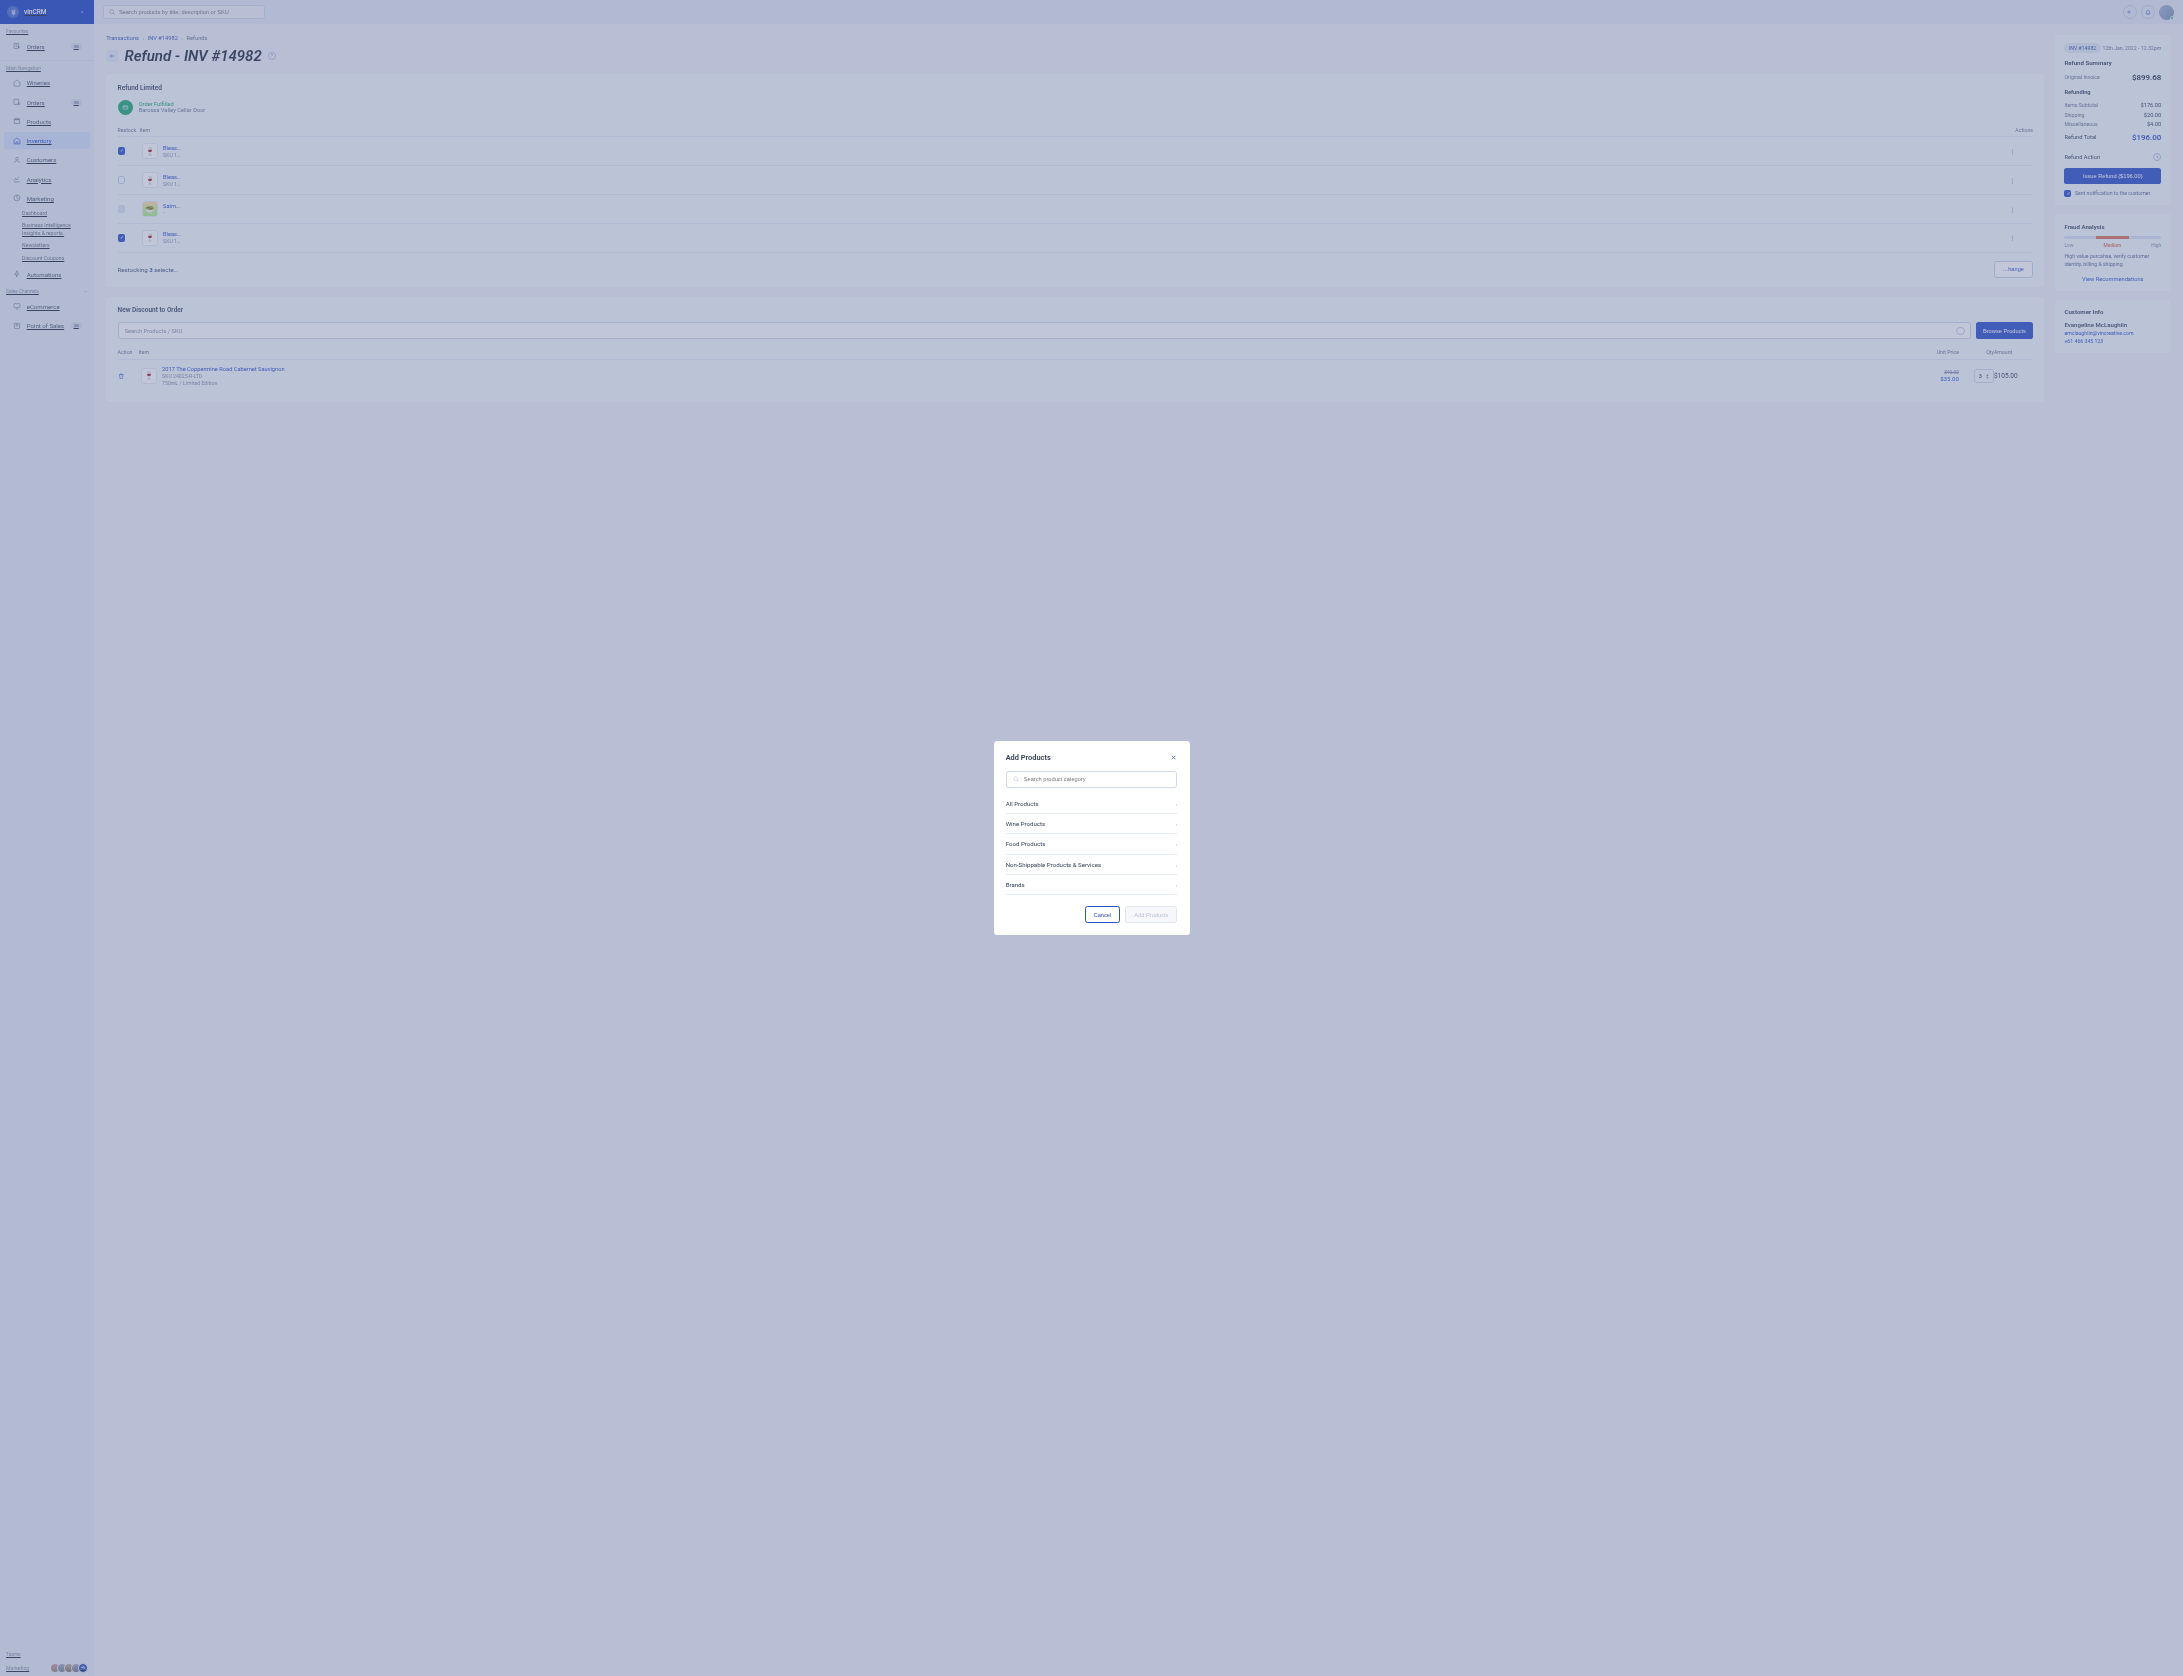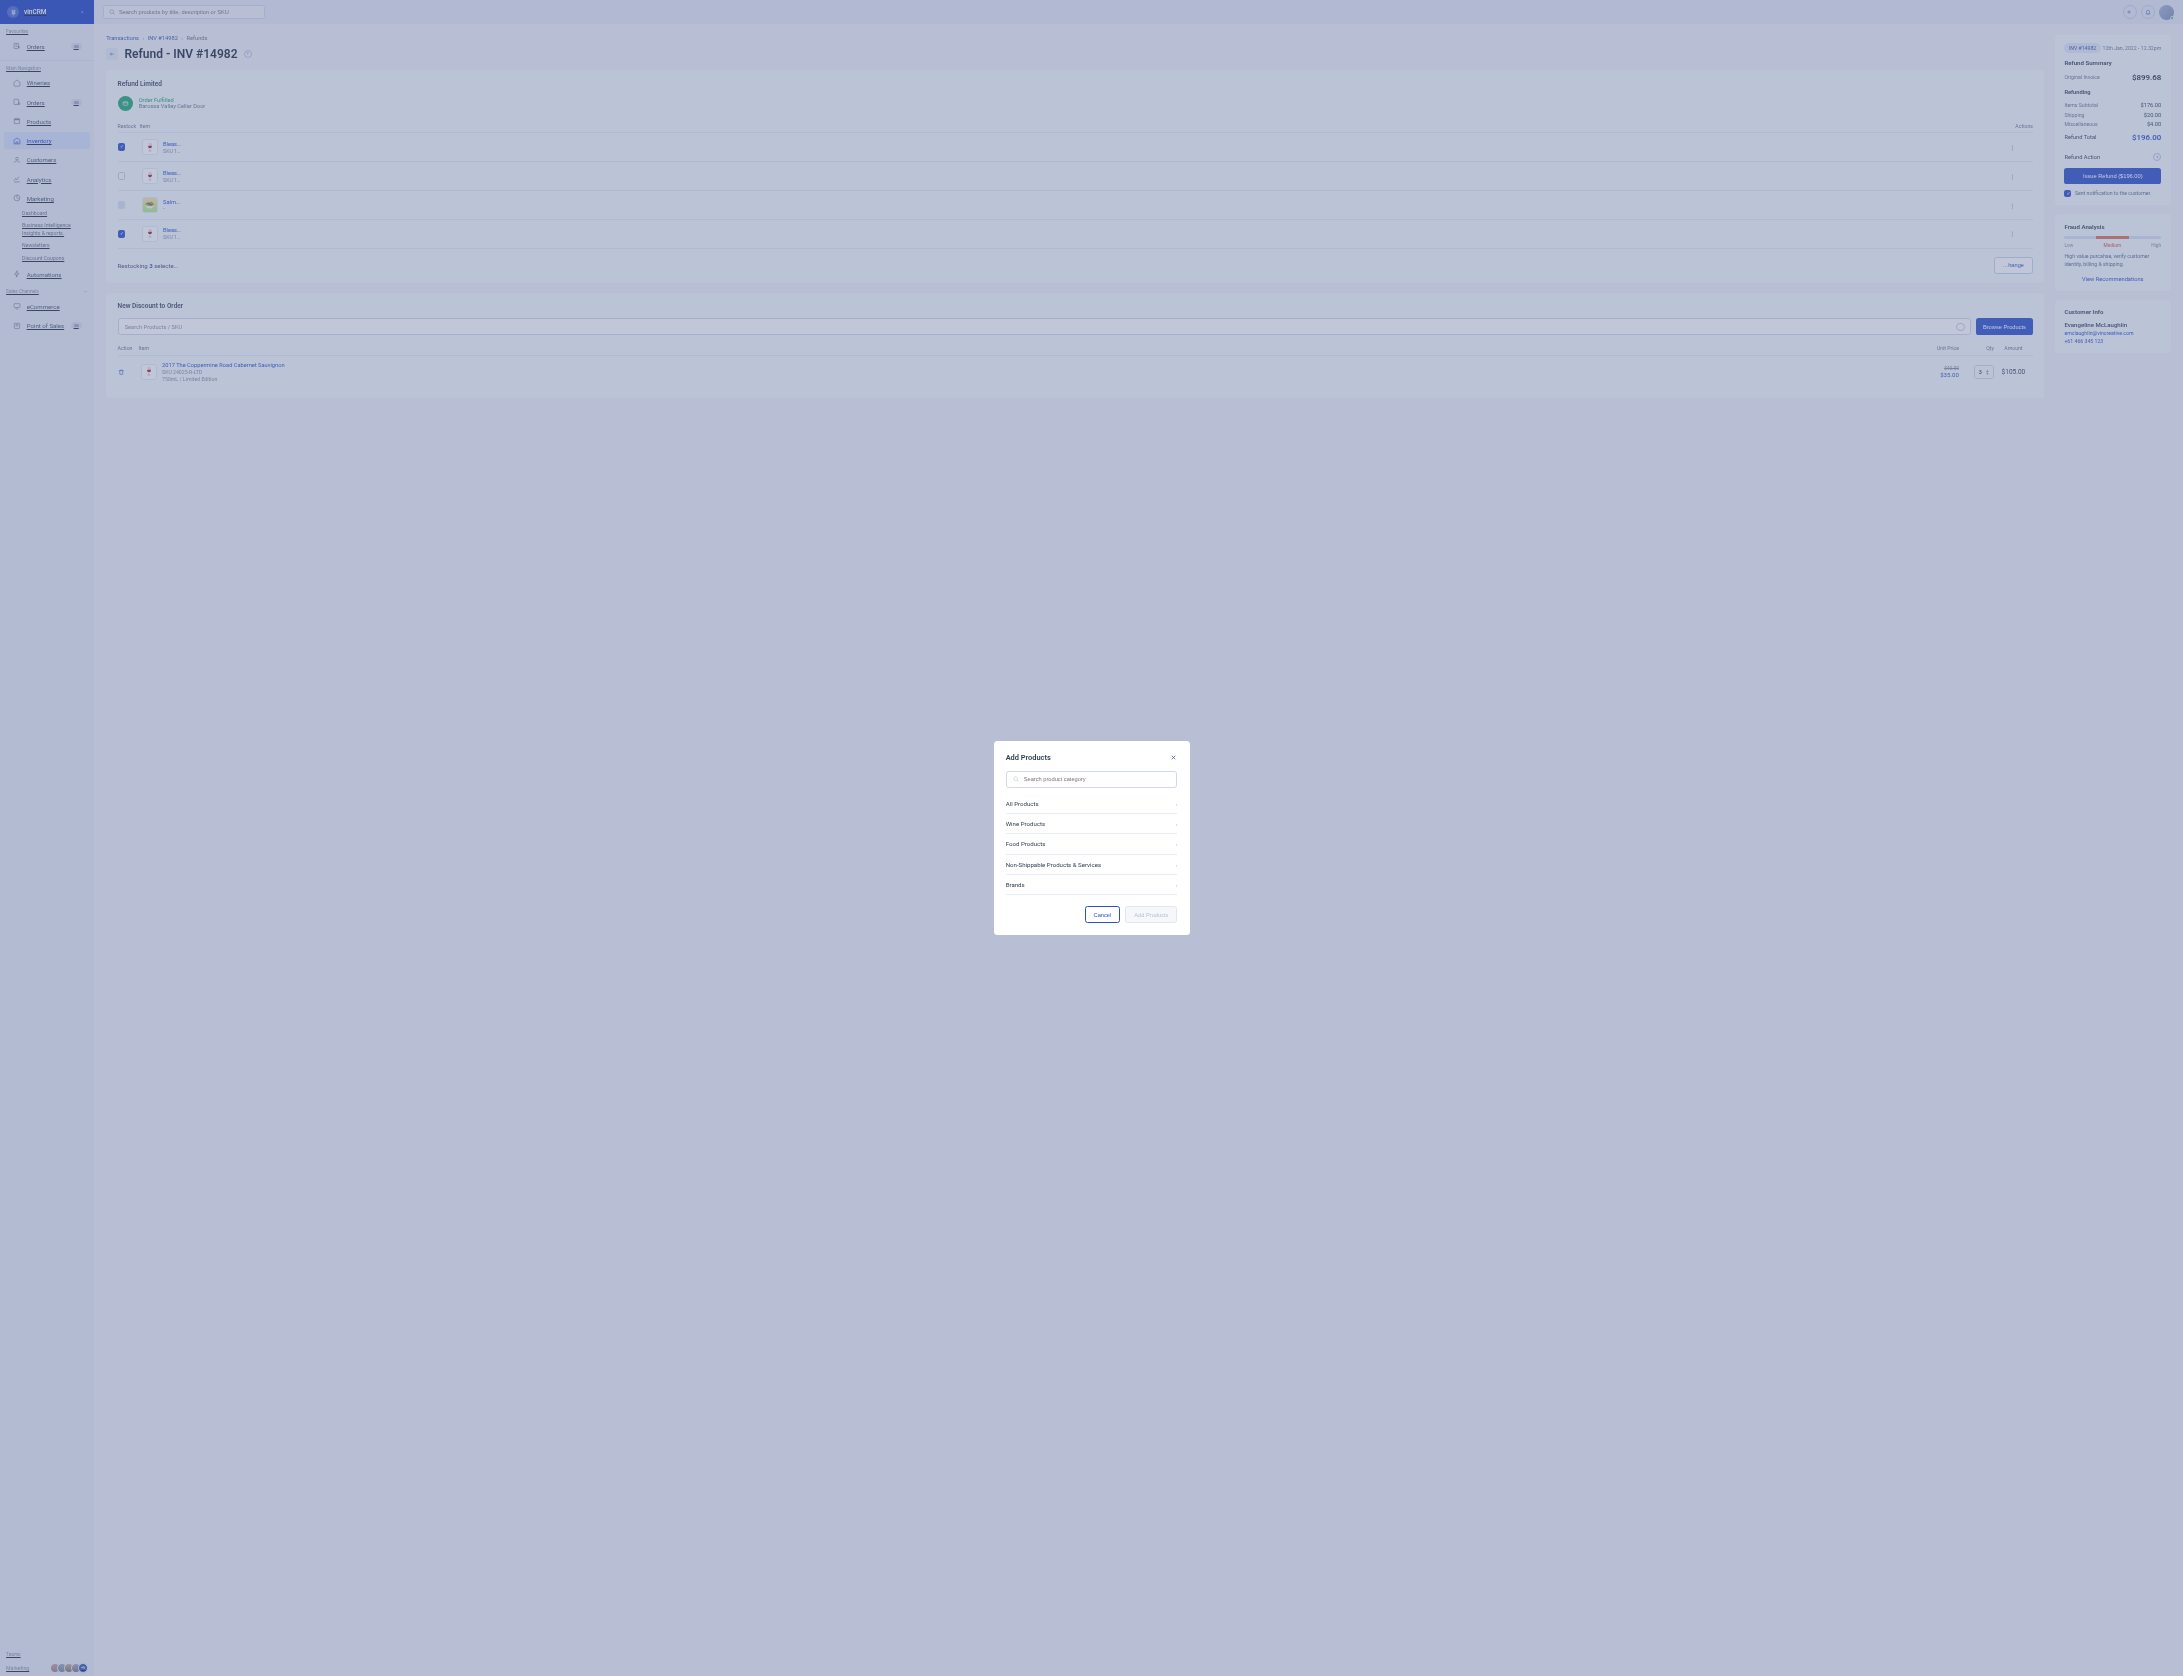--- a/index.html
+++ b/index.html
@@ -36,36 +36,36 @@
 
 .content { flex:1; padding:10.5px 12.2px; overflow-y:auto; display:flex; gap:10.5px; }
 .left-col { flex:1; min-width:0; }
 .right-col { width:116px; display:flex; flex-direction:column; gap:8.7px; }
 
 .breadcrumb { display:flex; align-items:center; gap:3.5px; color:#6b7280; font-size:5.7px; margin-bottom:6.1px; }
 .breadcrumb a { color:#3456b5; }
 .crumb-sep { color:#9ca3af; }
 .page-title-row { display:flex; align-items:center; gap:6.1px; margin-bottom:9.6px; }
 .back-btn { width:12.2px; height:12.2px; border-radius:2.6px; background:#e2e8f4; display:flex;align-items:center;justify-content:center; color:#3456b5; cursor:pointer; }
-.page-title { font-size:12px; font-weight:600; color:#1e293b; }
+.page-title { font-size:15px; font-weight:600; color:#1e293b;font-style:italic; }
 .help-btn { width:7.9px; height:7.9px; border-radius:50%; border:0.4px solid #b6c2de; display:flex;align-items:center;justify-content:center; font-size:4.4px; color:#6b7a9e; cursor:pointer; }
 
 .panel { background:#f6f8fc; border-radius:3.5px; padding:9.6px 11.4px; margin-bottom:9.6px; }
 .panel-title { font-size:6.5px; font-weight:600; color:#3a4760; margin-bottom:7.9px; }
 .fulfilled-row { display:flex; align-items:center; gap:6.1px; margin-bottom:8.7px; }
 .fulfilled-icon { width:15px; height:15px; border-radius:50%; background:#1ea672; display:flex;align-items:center;justify-content:center; color:#fff; }
 .fulfilled-text { display:flex; flex-direction:column; }
 .fulfilled-text .status { color:#1ea672; font-size:5.7px; }
 .fulfilled-text .loc { color:#6b778f; font-size:5.7px; }
 .tbl-hdr { display:flex; color:#6b778f; font-size:5.2px; padding:3.5px 0; }
 .col-restock { width:22px; }
 .col-item { flex:1; }
 .col-price { width:39px; text-align:right; }
 .col-qty { width:26px; text-align:right; }
-.col-amount { width:39px; text-align:center; }
+.col-amount { width:39px; text-align:left; }
 .col-actions { width:26px; text-align:right; }
 .col-action { width:21px; }
 .prod-row { display:flex; align-items:center; padding:6.1px 0; border-top:0.4px solid #e5eaf3; }
 .chk { width:7.9px; height:7.9px; border-radius:1.7px; border:0.4px solid #c1cce3; cursor:pointer; }
 .chk.checked { background:#2a4fc9; border-color:#2a4fc9; position:relative; }
 .chk.checked::after { content:'✓'; color:#fff; font-size:4.8px; position:absolute; top:0; left:1.3px; }
 .chk.dim { background:#d8dfee; border-color:#d8dfee; }
 .prod-img { width:15.7px; height:15.7px; border-radius:2.6px; background:#fff; border:0.4px solid #e5e8f0; margin-left:2.6px; margin-right:5.2px; display:flex;align-items:center;justify-content:center; font-size:7.9px; }
 .prod-info { flex:1; }
 .prod-name { color:#2a4fc9; font-size:5.7px; }

